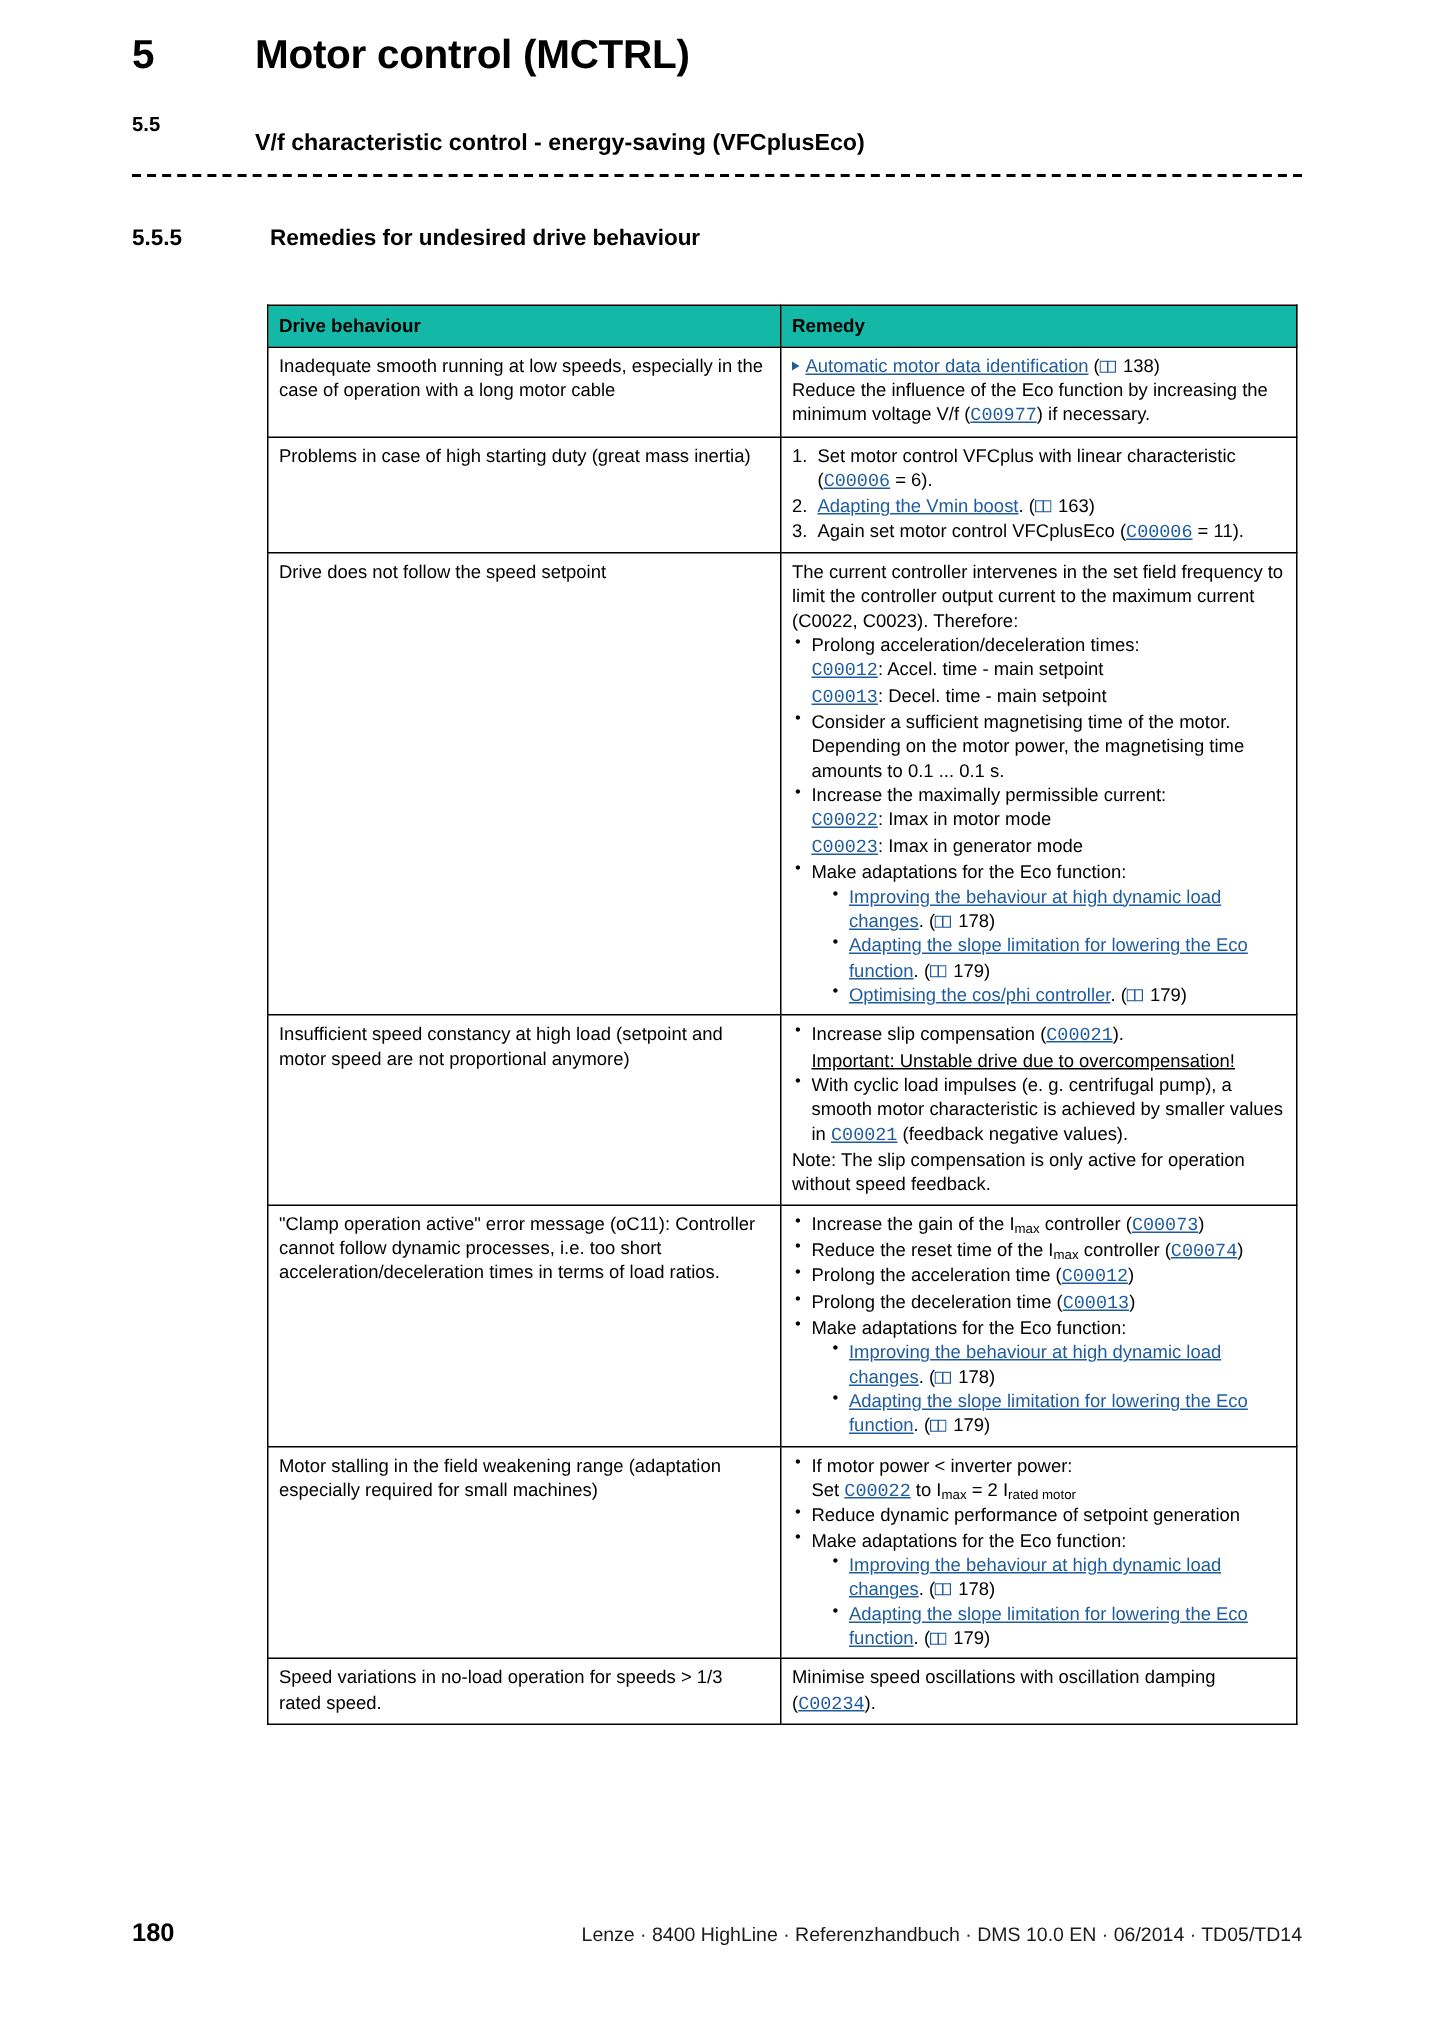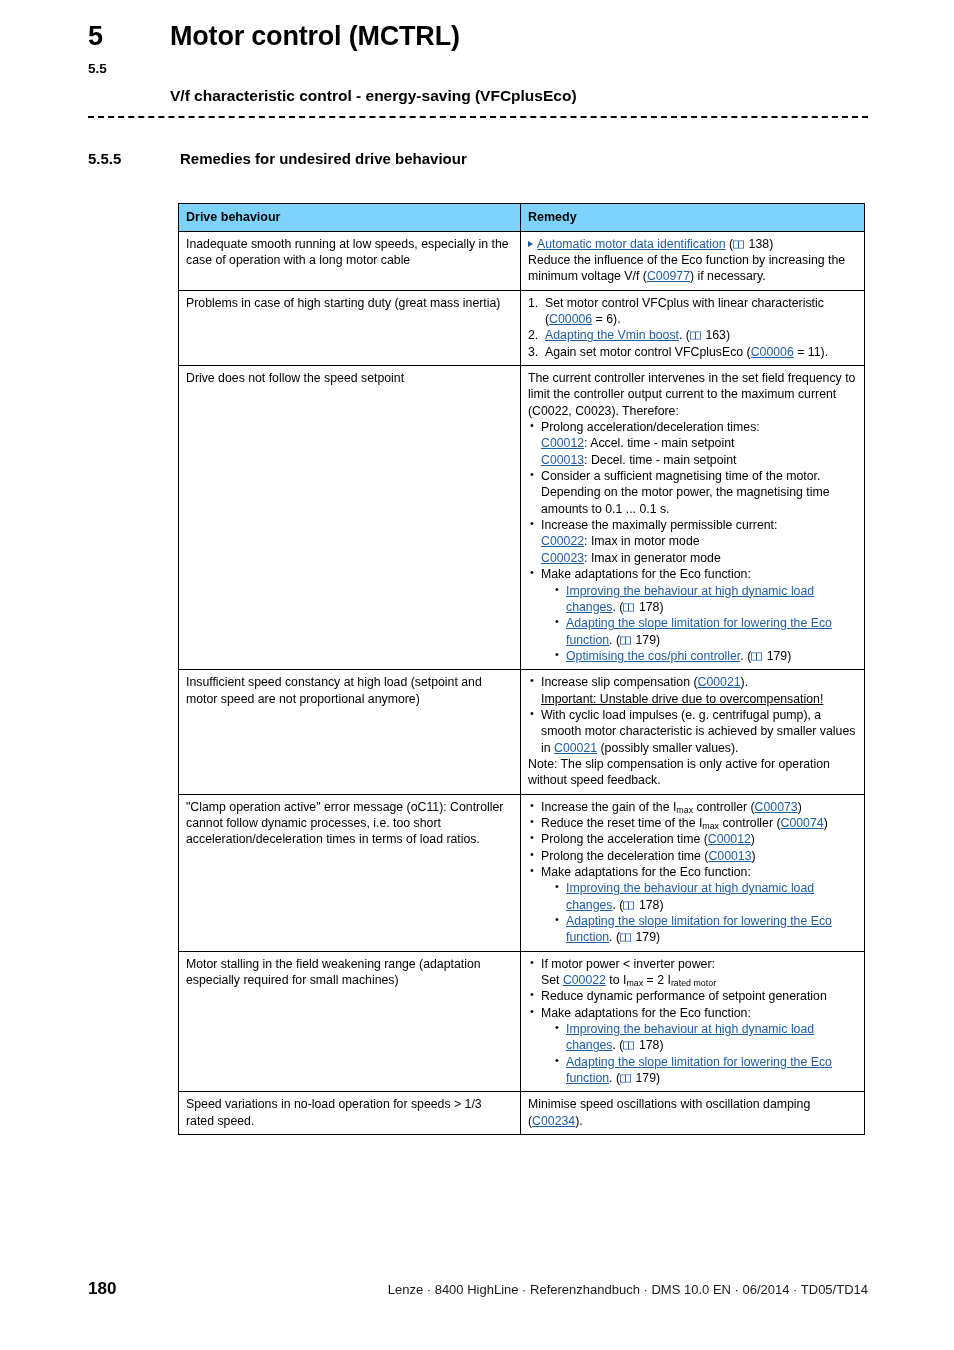--- a/index.html
+++ b/index.html
@@ -35,21 +35,21 @@
     line-height: 1.1;
   }
   .hdr-title-main {
     font-size: 27px;
     font-weight: bold;
     line-height: 1.1;
     letter-spacing: -0.2px;
   }
   .hdr-row-sub {
     display: flex;
-    align-items: flex-start;
+    align-items: center;
     margin-top: 9px;
   }
   .hdr-num-sub {
     width: 82px;
     flex: 0 0 82px;
     font-size: 13.5px;
     font-weight: bold;
   }
   .hdr-title-sub {
     font-size: 15.5px;
@@ -100,36 +100,37 @@
   }
   table.remedy col.c1 { width: 342px; }
   table.remedy col.c2 { width: 344px; }
   table.remedy th,
   table.remedy td {
     border: 1px solid #000000;
     vertical-align: top;
     padding: 4px 7px 5px 7px;
   }
   table.remedy thead th {
-    background: #7dd3fc;
+    background: #14b8a6;
     font-weight: bold;
     font-size: 12.5px;
     text-align: left;
     padding: 5px 7px 5px 7px;
   }
 
   
   .lnk {
     color: #1f5c9e;
     text-decoration: underline;
     text-align: right;
   }
   .lnk-plain {
     color: #1f5c9e;
     text-decoration: underline;
+    font-family: Liberation Mono, monospace;
   }
   .pageref {
     white-space: nowrap;
   }
   .book-icon {
     display: inline-block;
     width: 11px;
     height: 9px;
     position: relative;
     top: 1px;
@@ -339,21 +340,21 @@
           </li>
         </ul>
       </td>
     </tr>
 
     <tr>
       <td>Insufficient speed constancy at high load (setpoint and motor speed are not proportional anymore)</td>
       <td>
         <ul class="lv1">
           <li><span>Increase slip compensation (</span><a class="lnk-plain" href="#">C00021</a><span>).</span><span class="subind">Important: Unstable drive due to overcompensation!</span></li>
-          <li><span>With cyclic load impulses (e. g. centrifugal pump), a smooth motor characteristic is achieved by smaller values in </span><a class="lnk-plain" href="#">C00021</a><span> (possibly smaller values).</span></li>
+          <li><span>With cyclic load impulses (e. g. centrifugal pump), a smooth motor characteristic is achieved by smaller values in </span><a class="lnk-plain" href="#">C00021</a><span> (feedback negative values).</span></li>
         </ul>
         <div>Note: The slip compensation is only active for operation without speed feedback.</div>
       </td>
     </tr>
 
     <tr>
       <td>"Clamp operation active" error message (oC11): Controller cannot follow dynamic processes, i.e. too short acceleration/deceleration times in terms of load ratios.</td>
       <td>
         <ul class="lv1">
           <li><span>Increase the gain of the I</span><sub>max</sub><span> controller (</span><a class="lnk-plain" href="#">C00073</a><span>)</span></li>

